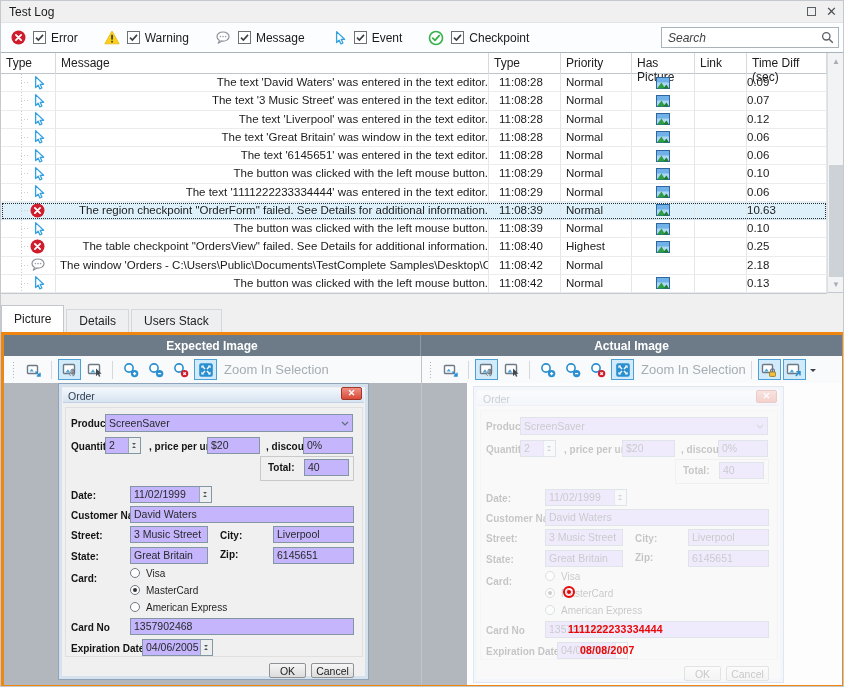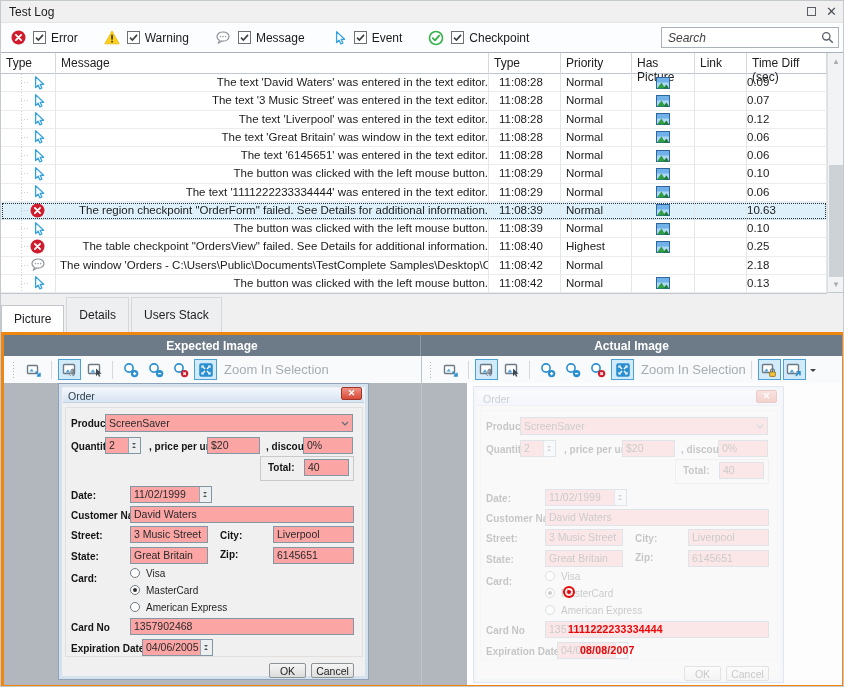--- a/index.html
+++ b/index.html
@@ -56,21 +56,21 @@
              border-left:1px solid #dcdfe2; border-bottom:1px solid #c2c8ce;}
   .vs-btn { position:absolute; left:0; width:16px; height:16px; color:#a9adb2; font-size:8px;
             display:flex; align-items:center; justify-content:center; cursor:pointer; }
   .vs-up { top:0; } .vs-down { bottom:0; }
   .vs-thumb { position:absolute; left:1px; top:112px; width:14px; height:112px; background:#cdd2d7; cursor:grab; }
 
   
   .tabstrip { position:absolute; left:0; top:303px; width:844px; height:28px; display:flex; align-items:flex-end; }
   .tab { font-size:12px; color:#222; padding:0 12px; display:flex; align-items:center; cursor:pointer; }
   .tab.active { background:#fff; border:1px solid #c3c7cb; border-bottom:none; height:27px; }
-  .tab.inactive { background:#edeff1; border:1px solid #d5d8db; border-bottom:none; height:35px; margin-left:2px; }
+  .tab.inactive { background:#edeff1; border:1px solid #d5d8db; border-bottom:none; height:23px; margin-left:2px; }
 
   
   .ppanel { position:absolute; left:0; top:331px; width:844px; height:356px; border:3px solid #ee860f; background:#fdfdfe; }
   .pp-header { position:absolute; left:0; top:0; width:838px; height:21px; background:#6d7b89; display:flex; }
   .pp-header .ph { color:#fff; font-size:12px; font-weight:bold; display:flex; align-items:center; justify-content:center; }
   .ph-exp { width:417px; border-right:1px solid #8d99a5; }
   .ph-act { flex:1; }
   .pp-toolbar-row { position:absolute; left:0; top:21px; width:838px; height:27px; background:#f8fafb; display:flex; }
   .pp-toolbar { display:flex; align-items:center; padding-left:5px; }
   .tb-exp { width:417px; } .tb-act { flex:1; }
@@ -97,21 +97,21 @@
          border:1px solid #8fa3ba; box-shadow:inset 0 0 0 3px #d6e1ee; }
   .dlg * { position:absolute; }
   .dlg-title { left:4px; top:4px; width:301px; height:15px; background:linear-gradient(#f3f8fd,#d7e3f1);
                border-bottom:1px solid #c3d2e2; }
   .dlg-title .dt-text { position:absolute; left:5px; top:2px; font-size:10.5px; color:#2c3e50; }
   .dlg-close { left:282px; top:3px; width:21px; height:13px; background:linear-gradient(#ef8f83,#d94a38);
                border:1px solid #a33527; border-radius:2px; color:#fff; font-size:9px; font-weight:bold;
                display:flex; align-items:center; justify-content:center; line-height:1; }
   .dlg-group { left:6px; top:23px; width:298px; height:250px; border:1px solid #e0e0e0; }
   .dlg label { font-size:10px; font-weight:bold; color:#141414; white-space:nowrap; }
-  .dfield { background:#fca5a5; border:1px solid #8296a4; font-size:10.5px; color:#2a2a2a;
+  .dfield { background:#c4b5fd; border:1px solid #8296a4; font-size:10.5px; color:#2a2a2a;
             line-height:15px; padding-left:3px; white-space:nowrap; overflow:hidden; }
   .spin::after { content:""; position:absolute; right:0; top:0; width:11px; height:100%;
                  background:#eceef0; border-left:1px solid #9aa8b4;
                  background-image:linear-gradient(#b0b4b8,#b0b4b8); background-size:0; }
   .spin .arrows { position:absolute; right:1px; top:0; width:10px; height:100%; z-index:2;
                   display:flex; flex-direction:column; align-items:center; justify-content:space-around; }
   .spin .arrows i { border:2.6px solid transparent; display:block; width:0; height:0; }
   .spin .arrows i.up { border-bottom-color:#4c545c; margin-top:1px; }
   .spin .arrows i.dn { border-top-color:#4c545c; margin-bottom:1px; }
   .combo-arrow { right:4px; top:6px; width:7px; height:5px; }

